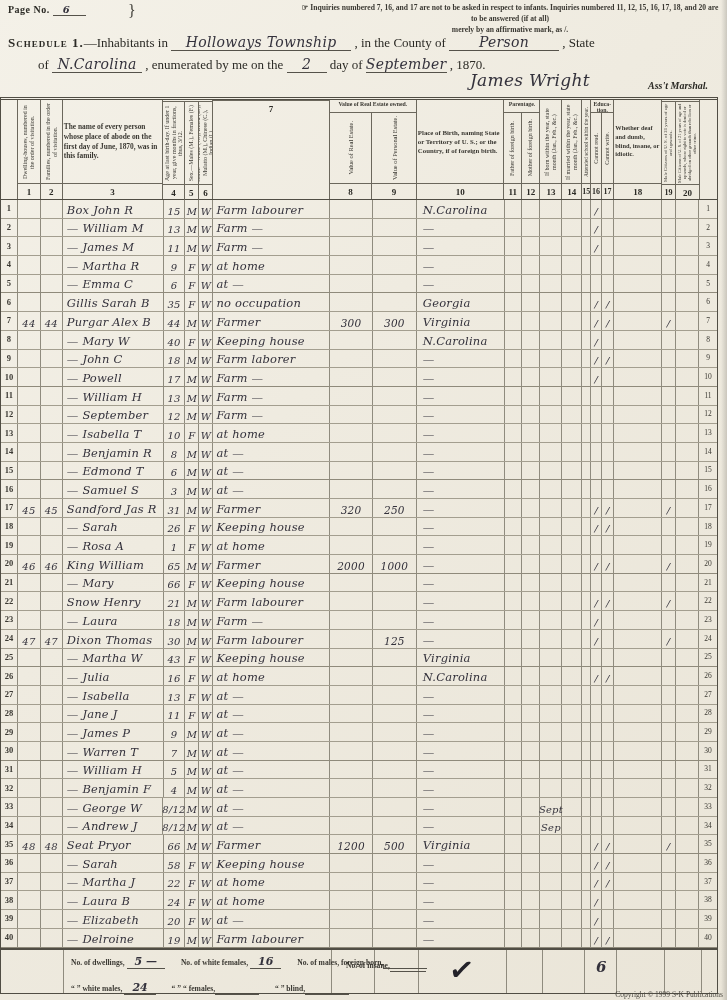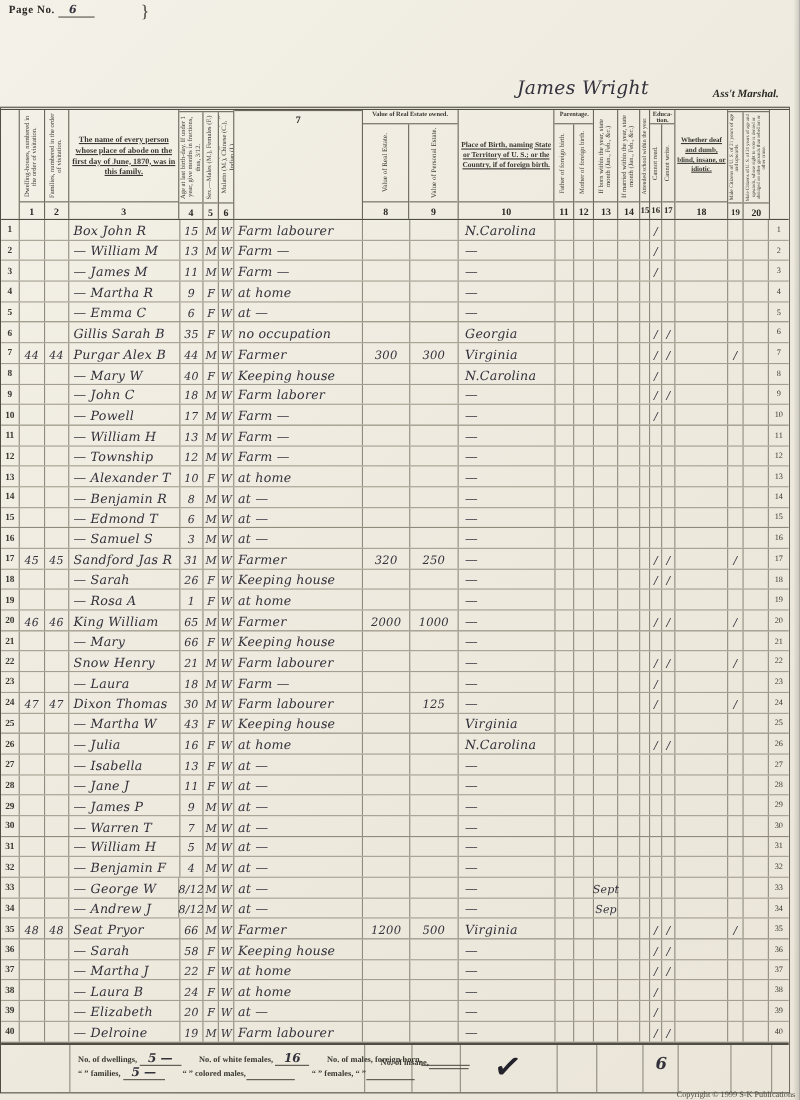--- a/index.html
+++ b/index.html
@@ -30,21 +30,21 @@
   .fill { border-bottom:1px solid #55524a; display:inline-block; text-align:center; font-size:14px; }
 
   
   .tbl { position:absolute; left:0; top:97px; width:718px; border:1.5px solid #504d44; border-top:3px double #504d44; background:transparent; }
   .hdr { display:flex; height:100px; border-bottom:1.2px solid #504d44; }
   .hcol { border-right:1px solid #6b675c; display:flex; flex-direction:column; overflow:hidden; }
   .hcol:last-child { border-right:none; }
   .hlabel { flex:1; display:flex; align-items:center; justify-content:center; overflow:hidden; padding:1px; }
   .hnum { height:16px; border-top:1px solid #6b675c; text-align:center; font-weight:bold; font-size:9px; line-height:16px; }
   .vtext { writing-mode:vertical-rl; transform:rotate(180deg); font-size:6px; line-height:1.12; text-align:center; color:#3a3832; max-height:80px; }
-  .htext { font-size:7.4px; font-weight:bold; text-align:center; line-height:1.35; color:#3a3832;text-decoration:underline; }
+  .htext { font-size:7.4px; font-weight:bold; line-height:1.35; color:#3a3832; }
   .hgroup { display:flex; flex-direction:column; border-right:1px solid #6b675c; }
   .hgtitle { height:13px; border-bottom:1px solid #6b675c; font-size:5.8px; font-weight:bold; text-align:center; line-height:1.1; padding-top:1px; color:#3a3832; overflow:hidden;}
   .hgcols { display:flex; flex:1; }
   .hgcols .hcol:last-child { border-right:none; }
 
   
   .w-rnl{width:17px} .w-c1{width:23px} .w-c2{width:22px} .w-c3{width:101px}
   .w-c4{width:22px} .w-c5{width:14px} .w-c6{width:14px} .w-c7{width:117px}
   .w-c8{width:43px} .w-c9{width:44px} .w-c10{width:88px} .w-c11{width:18px}
   .w-c12{width:18px} .w-c13{width:22px} .w-c14{width:20px} .w-c15{width:9px}
@@ -85,20 +85,41 @@
 <body>
 
 <div class="doc">
 
   <div class="head">
     <div class="pageno">
       <span>Page No.</span>
       <span class="hw">6</span>
     </div>
     <div class="brace">}</div>
+    <div class="instructions">
+      <span>☞</span>
+      <span>Inquiries numbered 7, 16, and 17 are not to be asked in respect to infants.   Inquiries numbered 11, 12, 15, 16, 17, 18, and 20 are to be answered (if at all)</span><br>
+      <span>merely by an affirmative mark, as /.</span>
+    </div>
+    <div class="sched">
+      <span class="sched-label">Schedule 1.</span><span>—Inhabitants in</span>
+      <span class="hw fill" style="min-width:180px">Holloways Township</span>
+      <span>, in the County of</span>
+      <span class="hw fill" style="min-width:110px">Person</span>
+      <span>, State</span>
+    </div>
+    <div class="sched2">
+      <span>of</span>
+      <span class="hw fill" style="min-width:90px">N.Carolina</span>
+      <span>, enumerated by me on the</span>
+      <span class="hw fill" style="min-width:40px">2</span>
+      <span>day of</span>
+      <span class="hw fill" style="min-width:80px">September</span>
+      <span>, 1870.</span>
+    </div>
     <div class="signature hw" style="font-size:17px">James Wright</div>
     <div class="marshal">Ass't Marshal.</div>
   </div>
 
   <div class="tbl">
 
     <div class="hdr">
       <div class="hcol w-rnl">
           <div class="hlabel"></div>
         </div>
@@ -511,21 +532,21 @@
       <div class="dcell hwc mkc w-c17"></div>
       <div class="dcell hwc mkc w-c18"></div>
       <div class="dcell hwc mkc w-c19"></div>
       <div class="dcell hwc mkc w-c20"></div>
       <div class="dcell rn w-rnr" style="font-size:7.5px;font-weight:normal">11</div>
     </div>
         <div class="drow">
       <div class="dcell rn w-rnl">12</div>
       <div class="dcell hwc agc w-c1"></div>
       <div class="dcell hwc agc w-c2"></div>
-      <div class="dcell hwc nmc w-c3">— Township</div>
+      <div class="dcell hwc nmc w-c3">— September</div>
       <div class="dcell hwc agc w-c4">12</div>
       <div class="dcell hwc sxc w-c5">M</div>
       <div class="dcell hwc sxc w-c6">W</div>
       <div class="dcell hwc occ w-c7">Farm  —</div>
       <div class="dcell hwc val w-c8"></div>
       <div class="dcell hwc val w-c9"></div>
       <div class="dcell hwc bpc w-c10">—</div>
       <div class="dcell hwc mkc w-c11"></div>
       <div class="dcell hwc mkc w-c12"></div>
       <div class="dcell hwc mkc w-c13"></div>
@@ -535,21 +556,21 @@
       <div class="dcell hwc mkc w-c17"></div>
       <div class="dcell hwc mkc w-c18"></div>
       <div class="dcell hwc mkc w-c19"></div>
       <div class="dcell hwc mkc w-c20"></div>
       <div class="dcell rn w-rnr" style="font-size:7.5px;font-weight:normal">12</div>
     </div>
         <div class="drow">
       <div class="dcell rn w-rnl">13</div>
       <div class="dcell hwc agc w-c1"></div>
       <div class="dcell hwc agc w-c2"></div>
-      <div class="dcell hwc nmc w-c3">— Alexander T</div>
+      <div class="dcell hwc nmc w-c3">— Isabella T</div>
       <div class="dcell hwc agc w-c4">10</div>
       <div class="dcell hwc sxc w-c5">F</div>
       <div class="dcell hwc sxc w-c6">W</div>
       <div class="dcell hwc occ w-c7">at home</div>
       <div class="dcell hwc val w-c8"></div>
       <div class="dcell hwc val w-c9"></div>
       <div class="dcell hwc bpc w-c10">—</div>
       <div class="dcell hwc mkc w-c11"></div>
       <div class="dcell hwc mkc w-c12"></div>
       <div class="dcell hwc mkc w-c13"></div>
@@ -1221,24 +1242,24 @@
       <div class="vline" style="left:541px"></div>
       <div class="vline" style="left:583px"></div>
       <div class="vline" style="left:615px"></div>
       <div class="vline" style="left:663px"></div>
       <div class="vline" style="left:700px"></div>
       <div class="fline fl1">
         <span class="fitem"><span>No. of dwellings,</span> <span class="fval">5 —</span></span>
         <span class="fitem"><span>No. of white females,</span> <span class="fval">16</span></span>
         <span class="fitem"><span>No. of males, foreign born,</span> <span class="fval"></span></span>
       </div>
-      <div class="fline fl2">
-        <span class="fitem"><span>“  ” families,</span> <span class="fval">5 —</span></span>
-        <span class="fitem"><span>“ ” colored males,</span> <span class="fval"></span></span>
-        <span class="fitem"><span>“ ” females,  “  ”</span> <span class="fval"></span></span>
+      <div class="fline fl3">
+        <span class="fitem"><span>“ ” white males,</span> <span class="fval">24</span></span>
+        <span class="fitem"><span>“ ”  “  females,</span> <span class="fval"></span></span>
+        <span class="fitem"><span>“ ” blind,</span> <span class="fval"></span></span>
       </div>
       <div class="insane">
         <span>No. of insane,</span>
         <span class="fval"></span>
       </div>
       <div class="checkmark">✓</div>
       <div class="corner-note">6</div>
     </div>
   </div>
 

